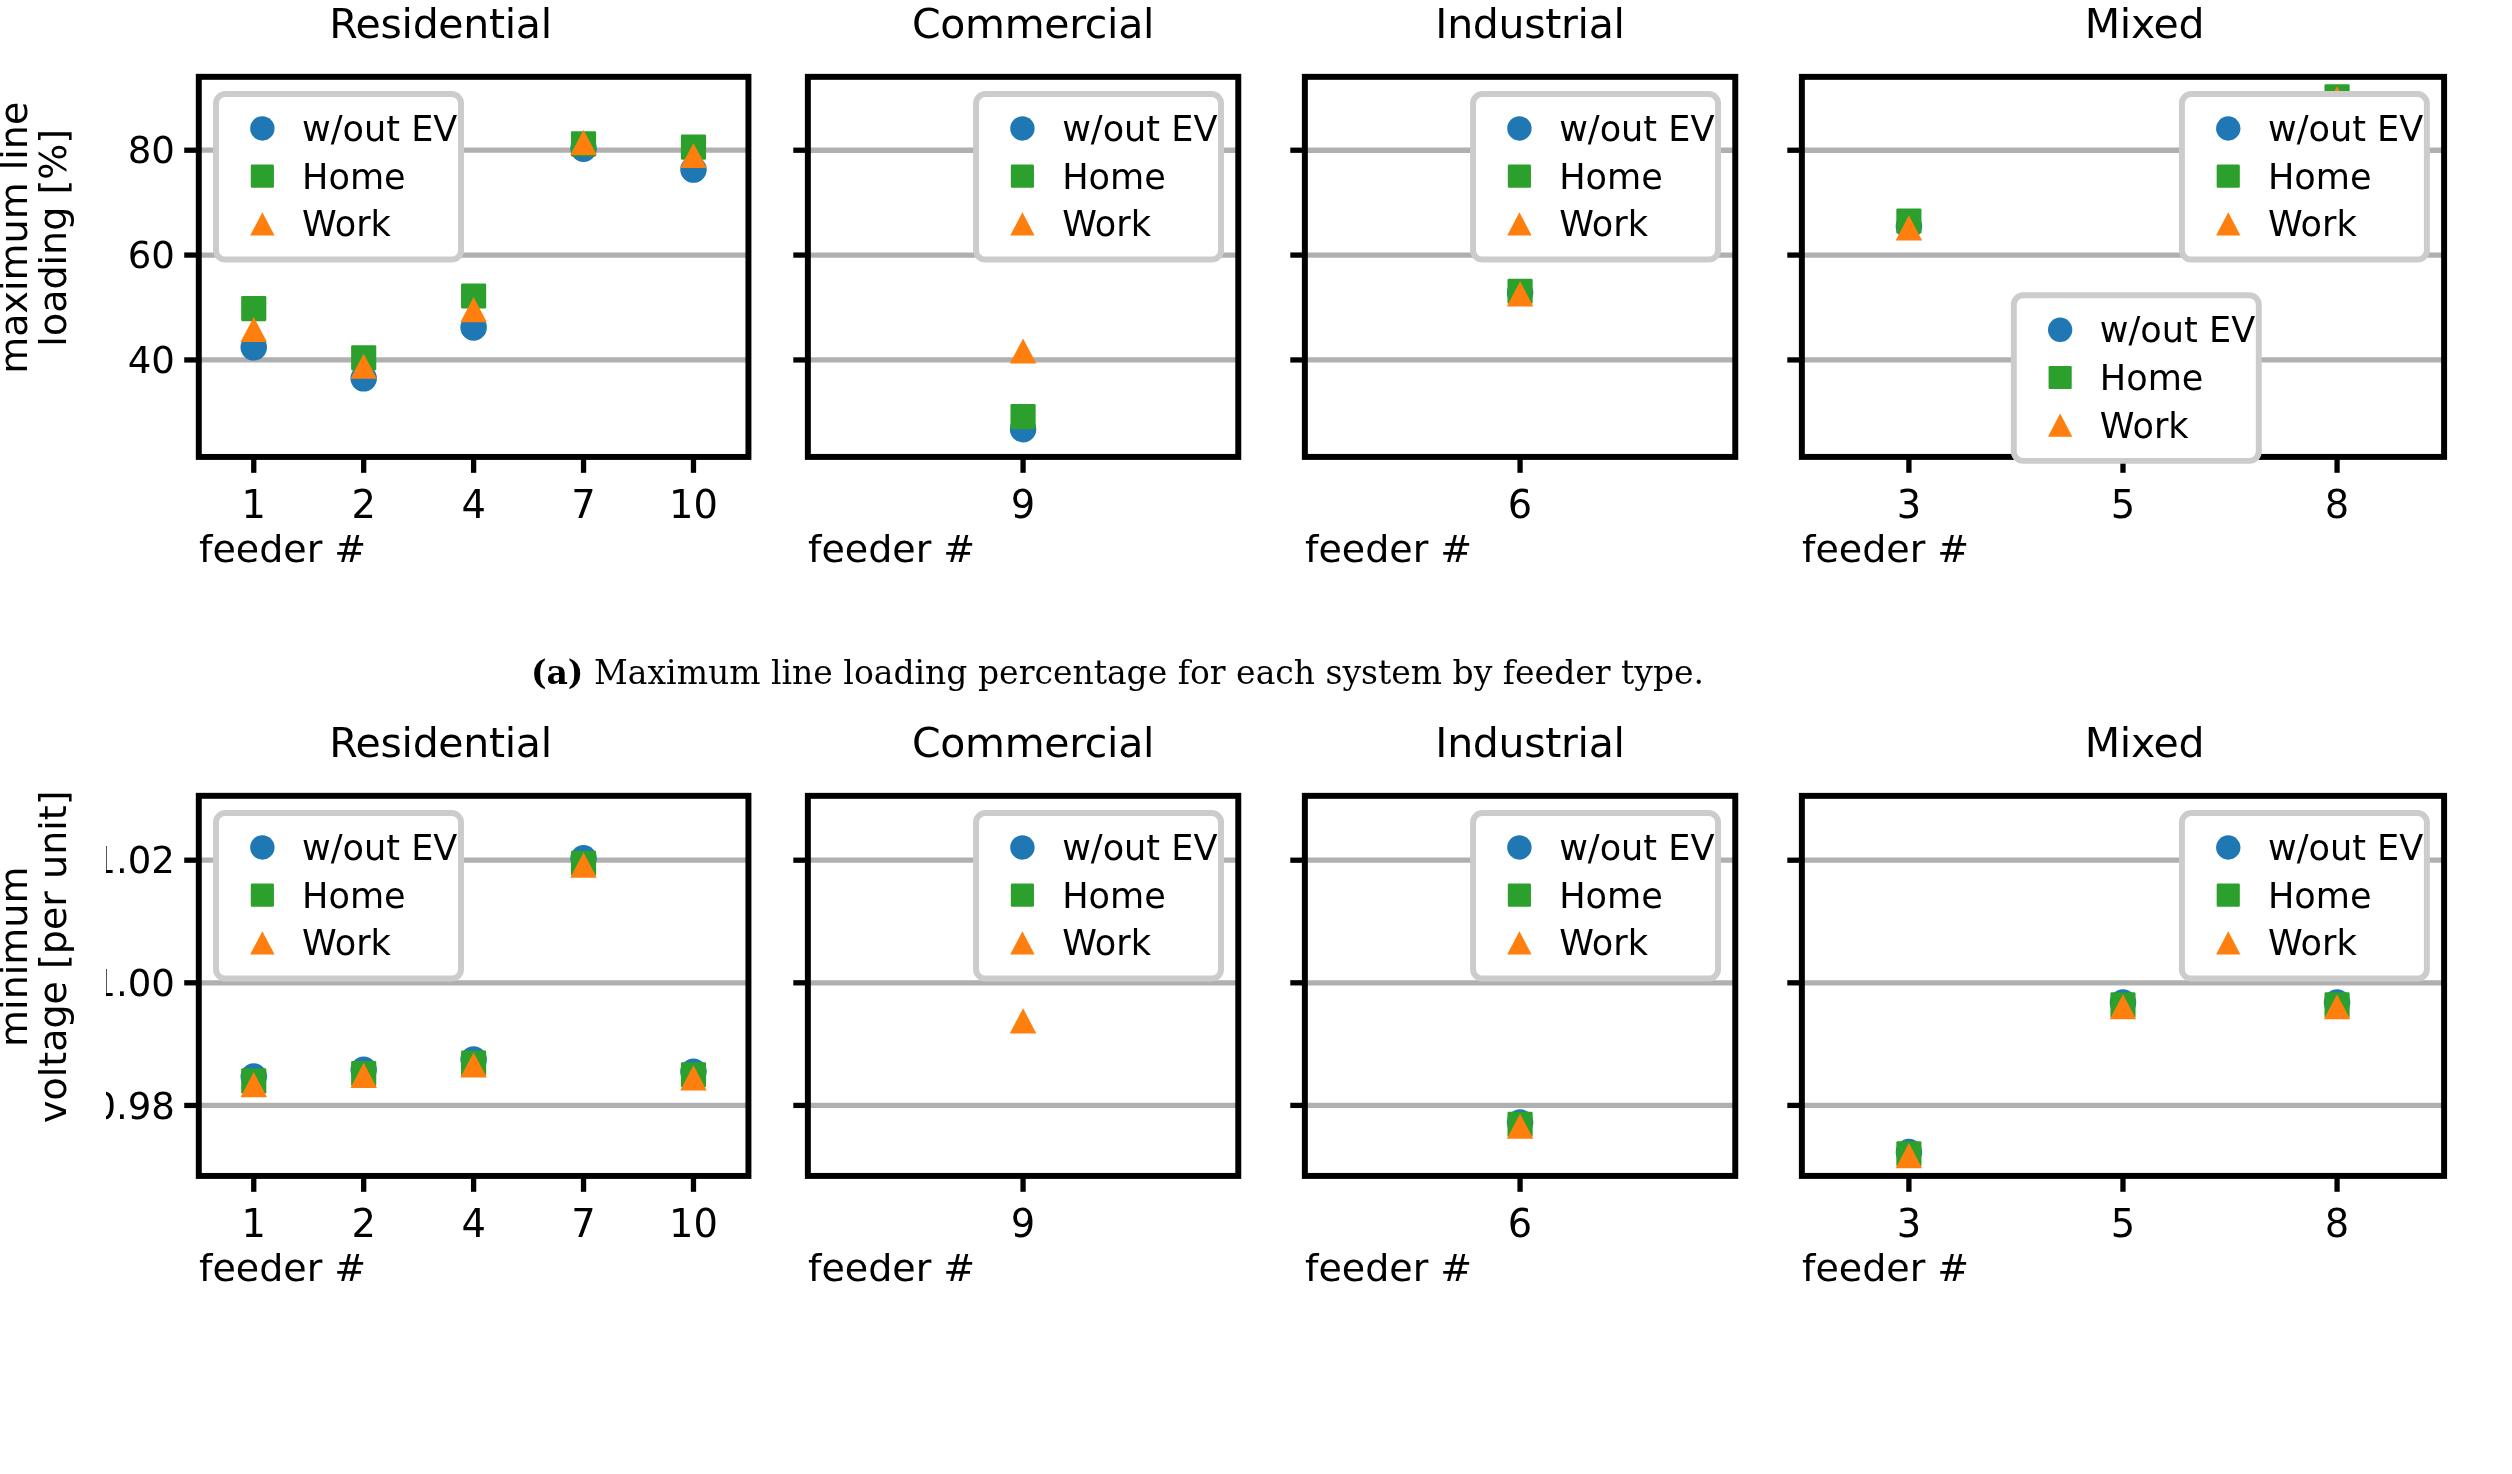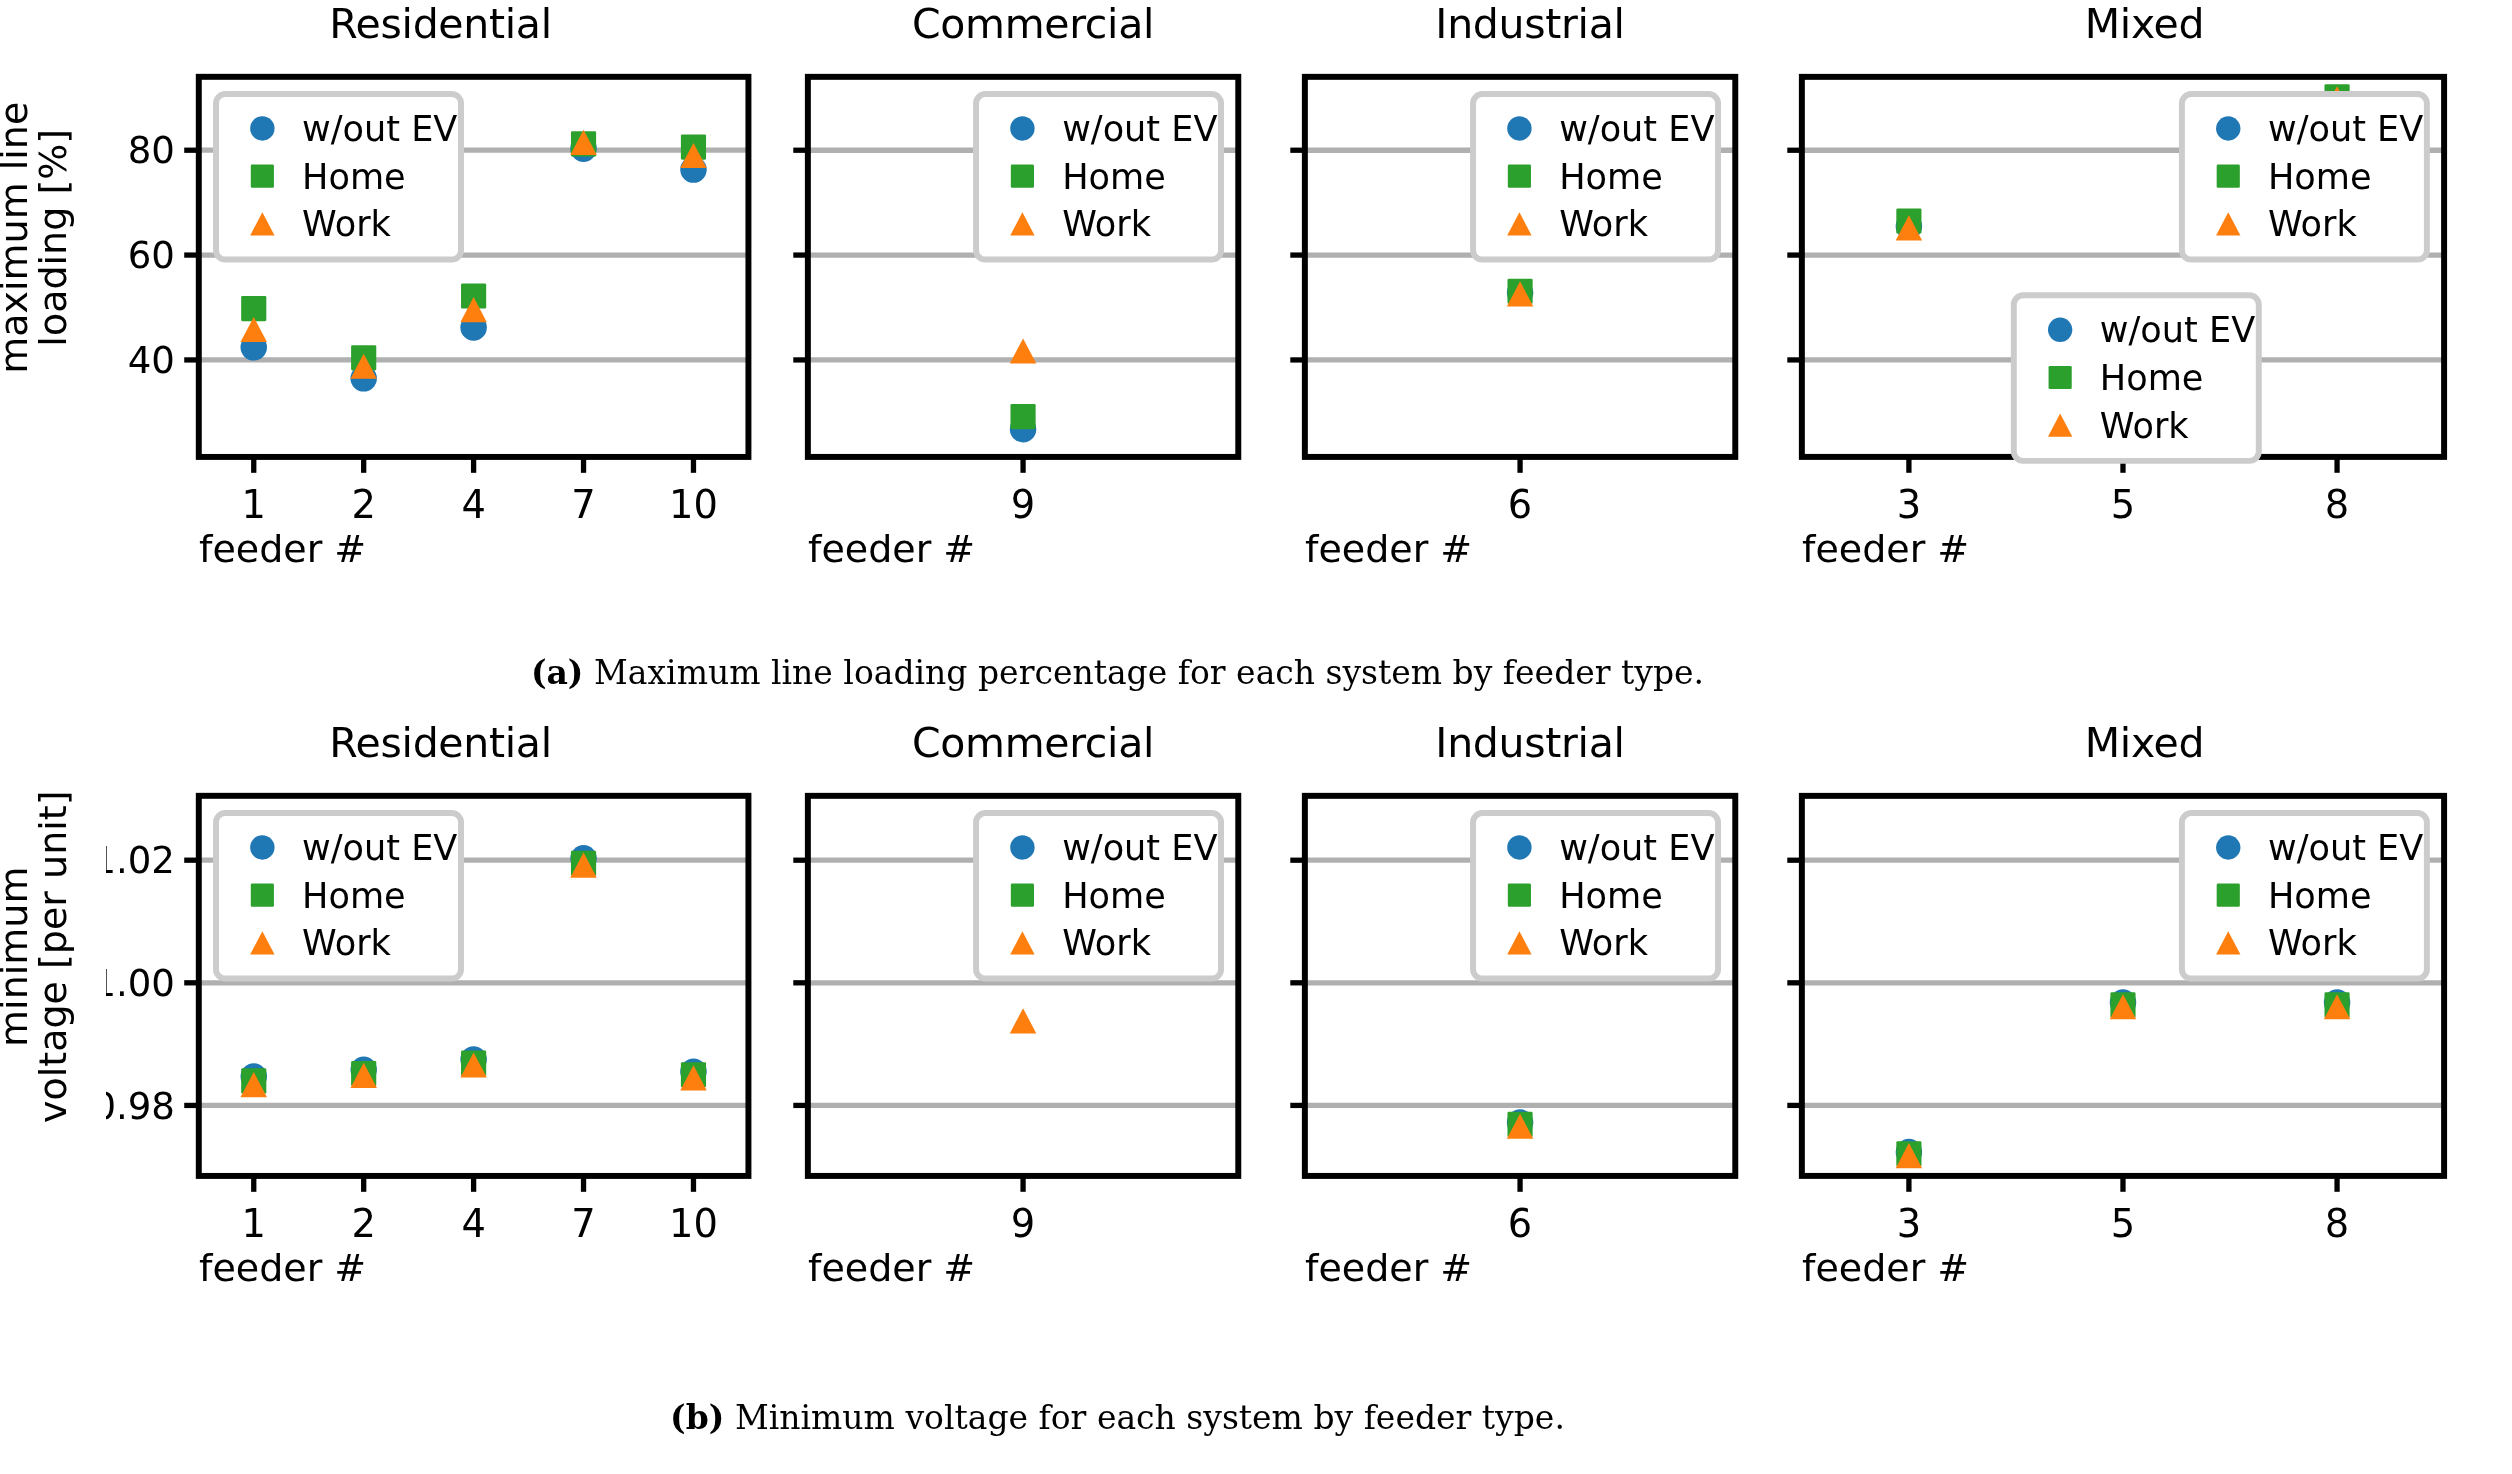--- a/index.html
+++ b/index.html
@@ -360,17 +360,16 @@
               <text x="734" y="213" font-size="53" fill="#000">w/out EV</text>
               <rect x="656.52" y="248.52" width="34.96" height="34.96" rx="2" fill="#2ca02c"></rect>
               <text x="734" y="285" font-size="53" fill="#000">Home</text>
               <polygon points="674,320.52 655.6,355.48 692.4,355.48" fill="#ff7f0e"></polygon>
               <text x="734" y="357" font-size="53" fill="#000">Work</text>
             </g>
           </svg>
           <div class="axis-label-x" style="left: 20px; width: 643px; top: 530px;">feeder #</div>
         </div>
       </div>
-    <div class="caption" id="caption-b" style="top: 679px;"><b>(b)</b> <span>Minimum voltage for each system by feeder type.</span></div>
   </div>
 
 </div>
 
 
 </body></html>

